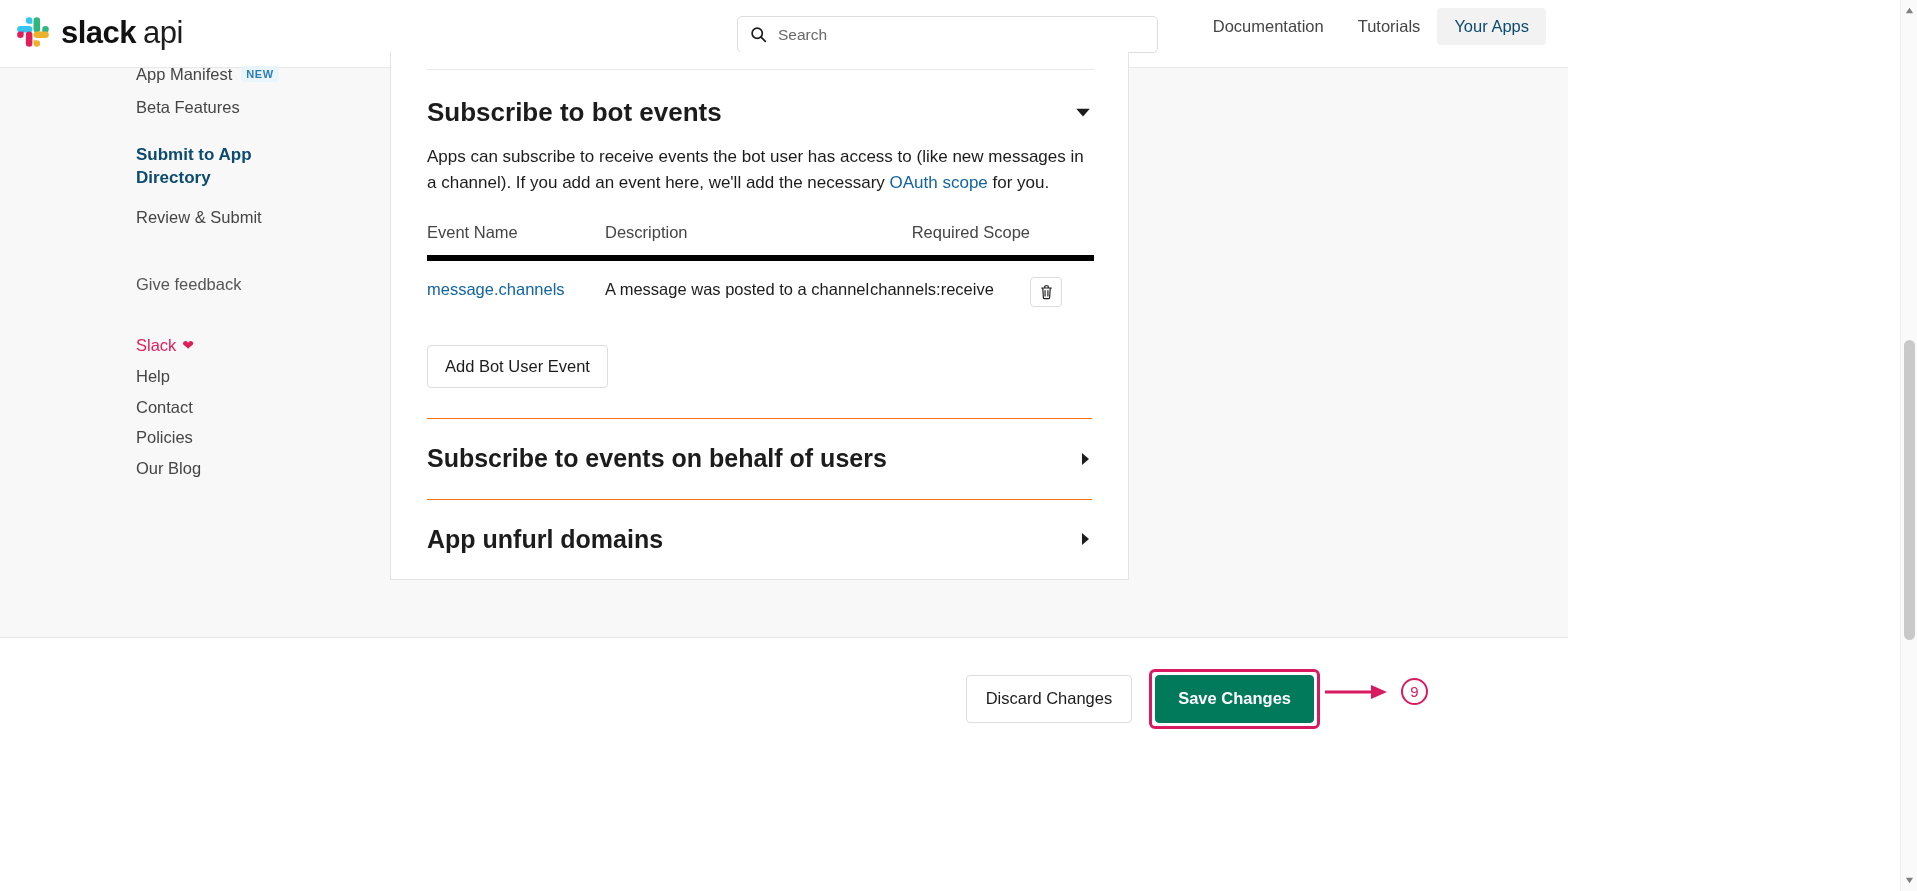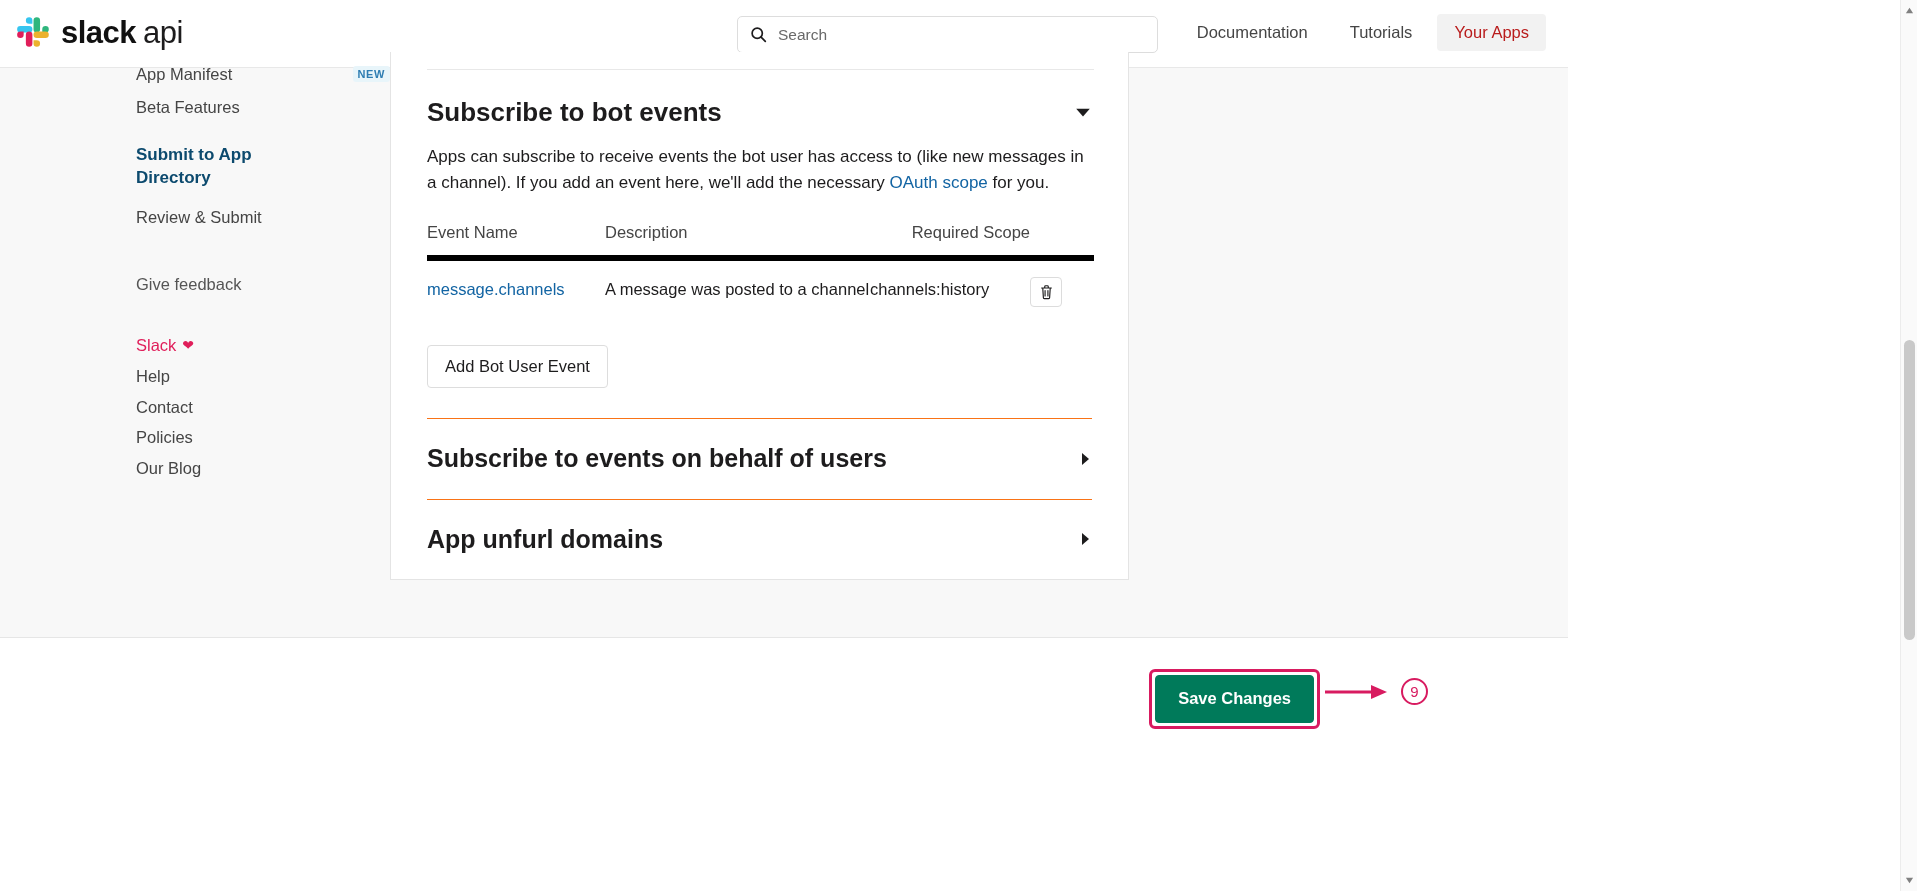--- a/index.html
+++ b/index.html
@@ -55,46 +55,46 @@
   }
   #search-box svg { flex: 0 0 auto; }
   #search-input {
     border: none; outline: none; background: transparent;
     font-family: "Liberation Sans", sans-serif;
     font-size: 15.5px; color: #1d1c1d; width: 100%;
   }
   #search-input::placeholder { color: #696969; }
 
   .nav-links {
-    position: absolute; right: 22px; top: 14px;
-    display: flex; align-items: center; gap: 8px;
+    position: absolute; right: 22px; top: 8px;
+    display: flex; align-items: center; gap: 0px;
   }
   .nav-link {
     font-size: 16.5px; color: #454545;
     padding: 9px 17px; text-decoration: none;
     white-space: nowrap; cursor: pointer;
   }
   .nav-link.active {
-    background: #f2f2f2; color: #b91c1c;
+    background: #f2f2f2; color: #0c4a6e;
     border-radius: 4px;
   }
 
   
   #sidebar {
     position: absolute; left: 0; top: 68px;
     width: 390px; height: 823px;
     background: #f8f8f8;
     padding-left: 136px; padding-top: 0px;
   }
   .sb-item {
     font-size: 16.5px; color: #454545;
     line-height: 1.38; cursor: pointer;
     display: block;
   }
-  .sb-row { display: flex; align-items: center; gap: 9px; justify-content: space-between; }
+  .sb-row { display: flex; align-items: center; gap: 9px; }
   .sb-manifest { margin-top: -5px; }
   .badge-new {
     display: inline-block;
     font-size: 11px; font-weight: 700; letter-spacing: 0.6px;
     color: #2e7db2; background: #e8f5fa;
     padding: 2px 5px 1px 5px; border-radius: 3px;
     line-height: 1.2;
   }
   .sb-beta { margin-top: 10px; }
   .sb-heading {
@@ -335,21 +335,21 @@
             <th class="c3">Required Scope</th>
             <th class="c4"></th>
           </tr>
         </thead>
         <tbody>
           <tr>
             <td class="evname">
               <a>message.channels</a>
             </td>
             <td>A message was posted to a channel</td>
-            <td>channels:history</td>
+            <td>channels:receive</td>
             <td class="evdel">
               <button class="icon-btn">
                 <svg width="15" height="16" viewBox="0 0 16 18">
                   <path d="M2.5 4.5 h11 M6 4.5 V3 a1 1 0 0 1 1-1 h2 a1 1 0 0 1 1 1 v1.5 M3.8 4.5 l0.7 11 a1 1 0 0 0 1 1 h5 a1 1 0 0 0 1-1 l0.7-11" fill="none" stroke="#1d1c1d" stroke-width="1.3" stroke-linecap="round" stroke-linejoin="round"></path>
                   <line x1="6.4" y1="7.5" x2="6.4" y2="13.5" stroke="#1d1c1d" stroke-width="1.3" stroke-linecap="round"></line>
                   <line x1="9.6" y1="7.5" x2="9.6" y2="13.5" stroke="#1d1c1d" stroke-width="1.3" stroke-linecap="round"></line>
                 </svg>
               </button>
             </td>
           </tr>
@@ -370,20 +370,21 @@
       <div class="collapsed-row">
         <div class="sec-title">App unfurl domains</div>
         <svg class="tri-right" viewBox="0 0 12 16">
           <path d="M3 2 L10 8 L3 14 Z" fill="#1d1c1d"></path>
         </svg>
       </div>
     </div>
 
     <div id="actionbar">
       <div id="actionbar-inner">
+        <button id="discard-btn">Discard Changes</button>
         <div id="save-wrap">
           <button id="save-btn">Save Changes</button>
         </div>
       </div>
     </div>
 
     <div id="annot">
       <svg width="66" height="22" viewBox="0 0 66 22">
         <line x1="0" y1="11" x2="48" y2="11" stroke="#d81b60" stroke-width="3"></line>
         <path d="M46 4 L62 11 L46 18 Z" fill="#d81b60"></path>

